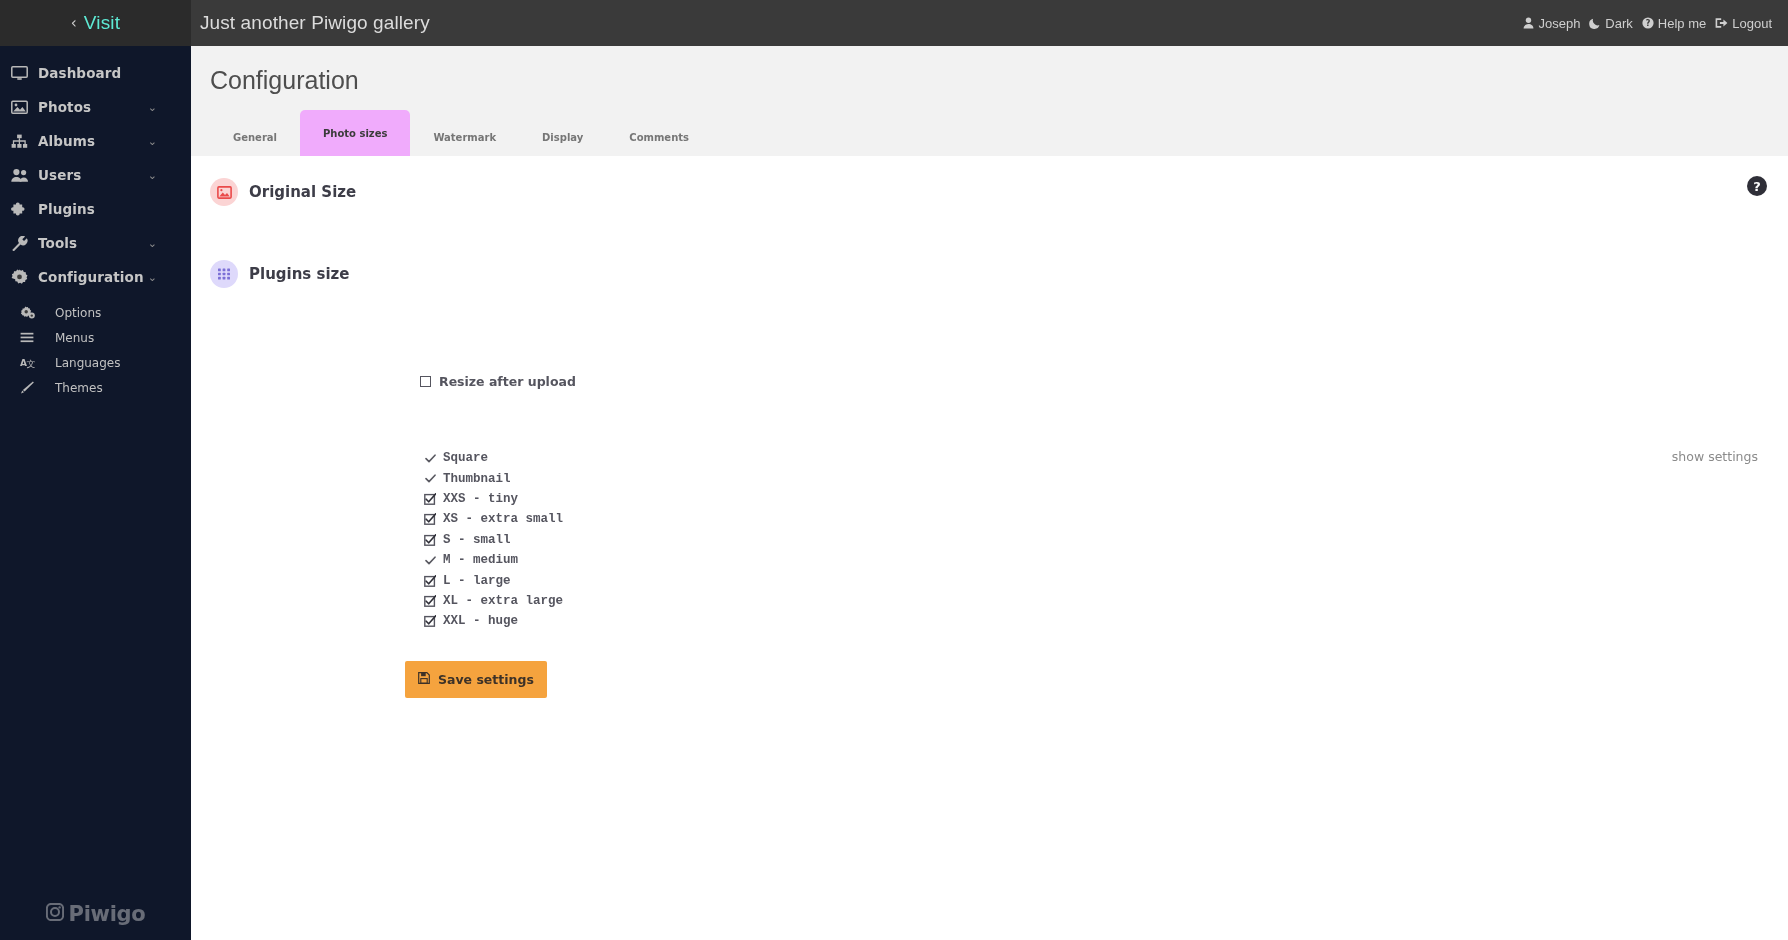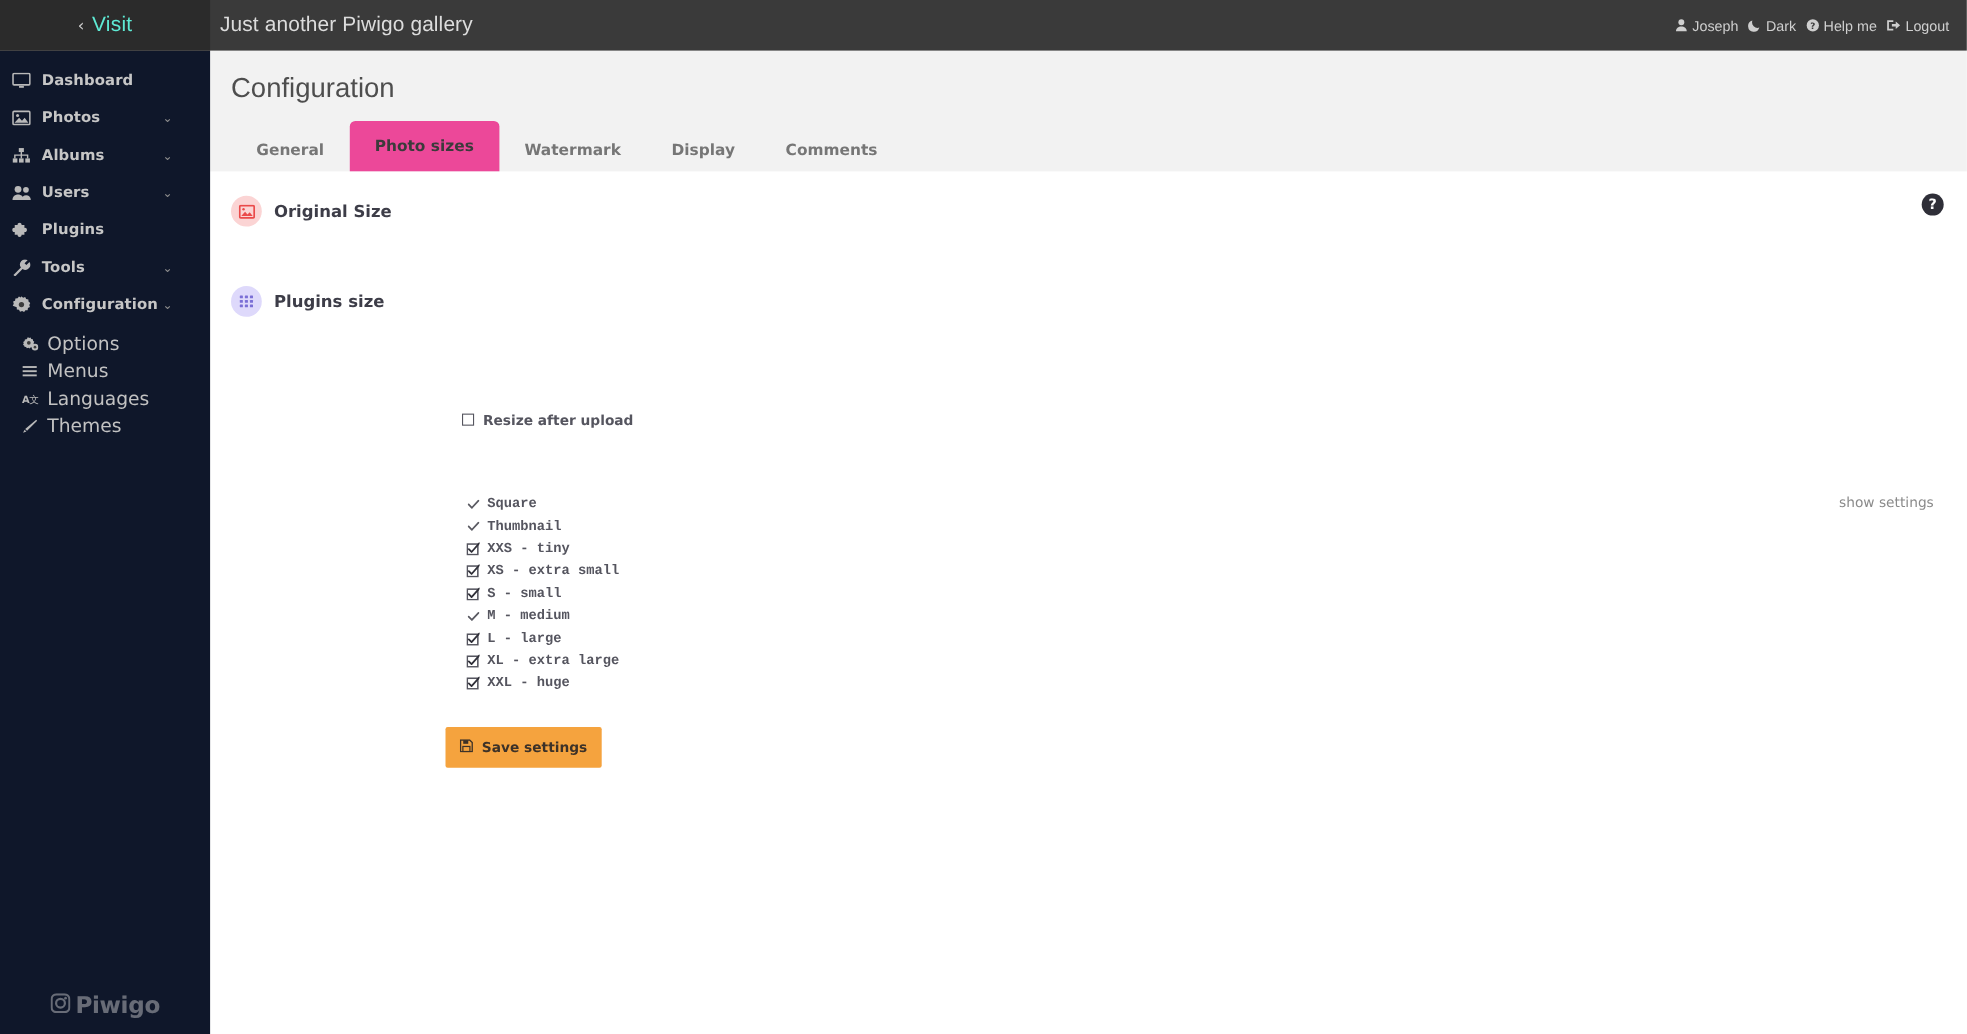--- a/index.html
+++ b/index.html
@@ -126,23 +126,23 @@
   }
   .sub-icon {
     width: 20px;
     flex: 0 0 20px;
     display: flex;
     align-items: center;
     color: #b9b9b9;
   }
   .sub-label {
     color: #c2c2c2;
-    font-size: 17px;
-    font-family: "DejaVu Sans", sans-serif;
-    margin-left: 3px;
+    font-size: 12px;
+    font-family: "DejaVu Sans", sans-serif;
+    margin-left: 15px;
   }
   #sidebar-logo {
     position: absolute;
     bottom: 14px;
     left: 0;
     width: 191px;
     display: flex;
     align-items: center;
     justify-content: center;
     gap: 5px;
@@ -186,29 +186,29 @@
     bottom: 0;
     display: flex;
     align-items: flex-end;
     height: 46px;
   }
   .tab {
     padding: 0 23px;
     height: 38px;
     display: flex;
     align-items: center;
-    font-size: 14px;
+    font-size: 10px;
     color: #767676;
     font-family: "DejaVu Sans", sans-serif;
     font-weight: bold;
     cursor: pointer;
     white-space: nowrap;
   }
   .tab.active {
-    background: #ec4899;
+    background: #f0abfc;
     color: #3b3b3b;
     border-radius: 5px 5px 0 0;
     height: 46px;
   }
 
   #content {
     position: relative;
     padding: 0;
     height: 784px;
     background: #ffffff;

